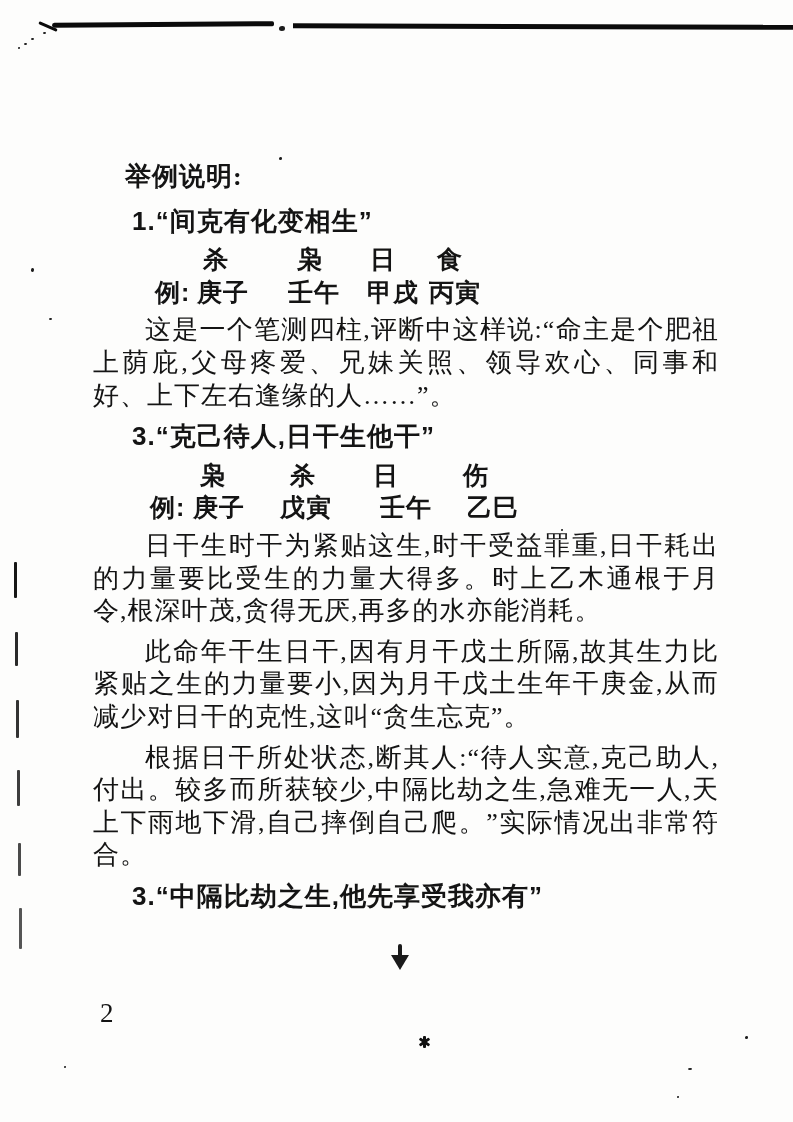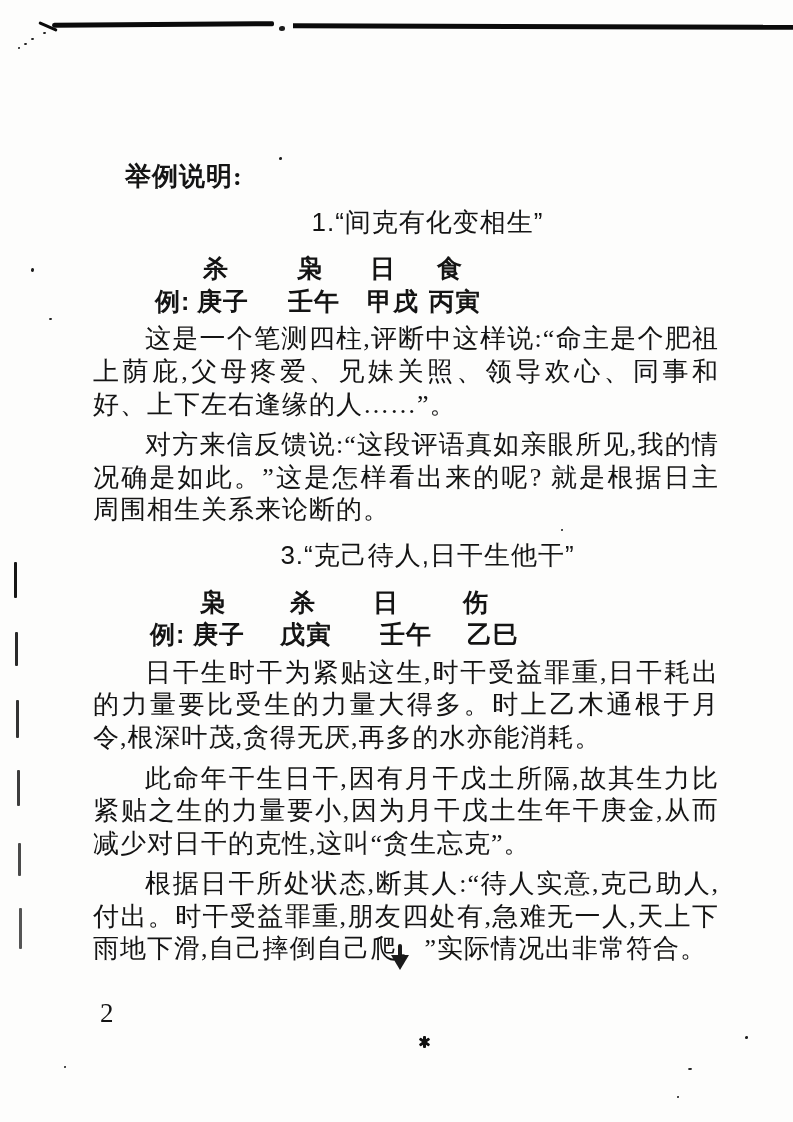--- a/index.html
+++ b/index.html
@@ -9,24 +9,23 @@
     font-family:"Liberation Serif","DejaVu Serif",serif;
     color:#141414;
   }
   
   .text-col{
     position:absolute;left:85px;top:150px;width:642px;
     font-size:26px;line-height:32.6px;letter-spacing:1px;
   }
   .intro{margin:11px;padding-left:29px;font-weight:bold;}
   .heading{
-    margin:12px;padding-left:43px;font-weight:normal;
+    margin:4px;padding-left:43px;font-weight:bold;
     font-family:"Liberation Sans","DejaVu Sans",sans-serif;
     font-size:26px;
-    text-align:center;
   }
   p.body{
     margin:8px;text-indent:2em;text-align:justify;text-justify:inter-character;
   }
   
   .prow{position:relative;height:32.6px;
     font-family:"Liberation Sans","DejaVu Sans",sans-serif;
     font-weight:bold;font-size:25px;letter-spacing:1px;}
   .pcell{position:absolute;top:2px;white-space:nowrap;}
   
@@ -124,36 +123,36 @@
     <span class="pcell s1h3">食</span>
   </div>
   <div class="prow">
     <span class="pcell s1lab">例:</span>
     <span class="pcell s1p0">庚子</span>
     <span class="pcell s1p1">壬午</span>
     <span class="pcell s1p2">甲戌</span>
     <span class="pcell s1p3">丙寅</span>
   </div>
   <p class="body">这是一个笔测四柱,评断中这样说:“命主是个肥祖上荫庇,父母疼爱、兄妹关照、领导欢心、同事和好、上下左右逢缘的人……”。</p>
-  <p class="body">对方来信反馈说:“这段评语真如亲眼所见,我的情况确是如此。”这是怎样看出来的呢? 就是根据日主周围相生关系来论断的。</p>
 
   <p class="heading">3.“克己待人,日干生他干”</p>
   <div class="prow">
     <span class="pcell s2h0">枭</span>
     <span class="pcell s2h1">杀</span>
     <span class="pcell s2h2">日</span>
     <span class="pcell s2h3">伤</span>
   </div>
   <div class="prow">
     <span class="pcell s2lab">例:</span>
     <span class="pcell s2p0">庚子</span>
     <span class="pcell s2p1">戊寅</span>
     <span class="pcell s2p2">壬午</span>
     <span class="pcell s2p3">乙巳</span>
   </div>
   <p class="body">日干生时干为紧贴这生,时干受益罪重,日干耗出的力量要比受生的力量大得多。时上乙木通根于月令,根深叶茂,贪得无厌,再多的水亦能消耗。</p>
   <p class="body">此命年干生日干,因有月干戊土所隔,故其生力比紧贴之生的力量要小,因为月干戊土生年干庚金,从而减少对日干的克性,这叫“贪生忘克”。</p>
-  <p class="body">根据日干所处状态,断其人:“待人实意,克己助人,付出。时干受益罪重,朋友四处有,急难无一人,天上下雨地下滑,自己摔倒自己爬。”实际情况出非常符合。</p>
+  <p class="body">根据日干所处状态,断其人:“待人实意,克己助人,付出。较多而所获较少,中隔比劫之生,急难无一人,天上下雨地下滑,自己摔倒自己爬。”实际情况出非常符合。</p>
 
+  <p class="heading">3.“中隔比劫之生,他先享受我亦有”</p>
 
 </div>
 
 <div class="page-num">2</div>
 
 </body></html>

